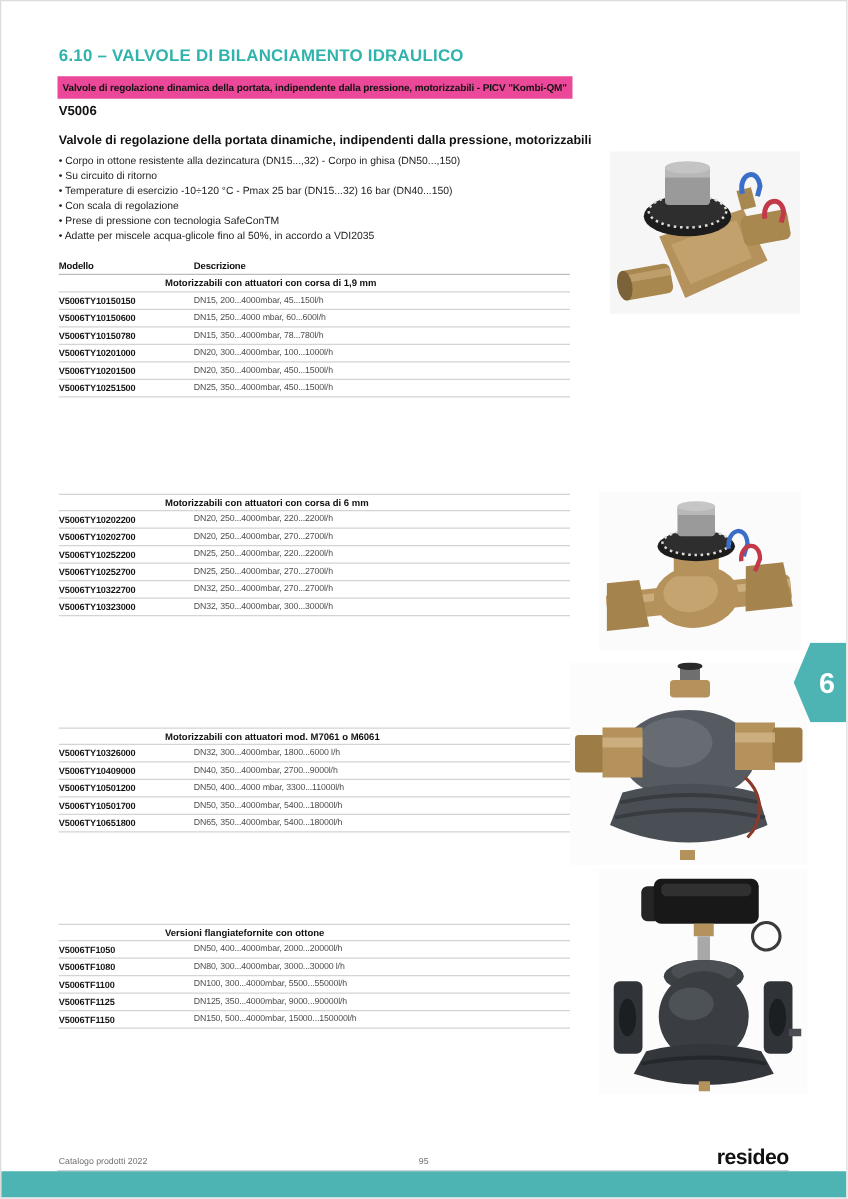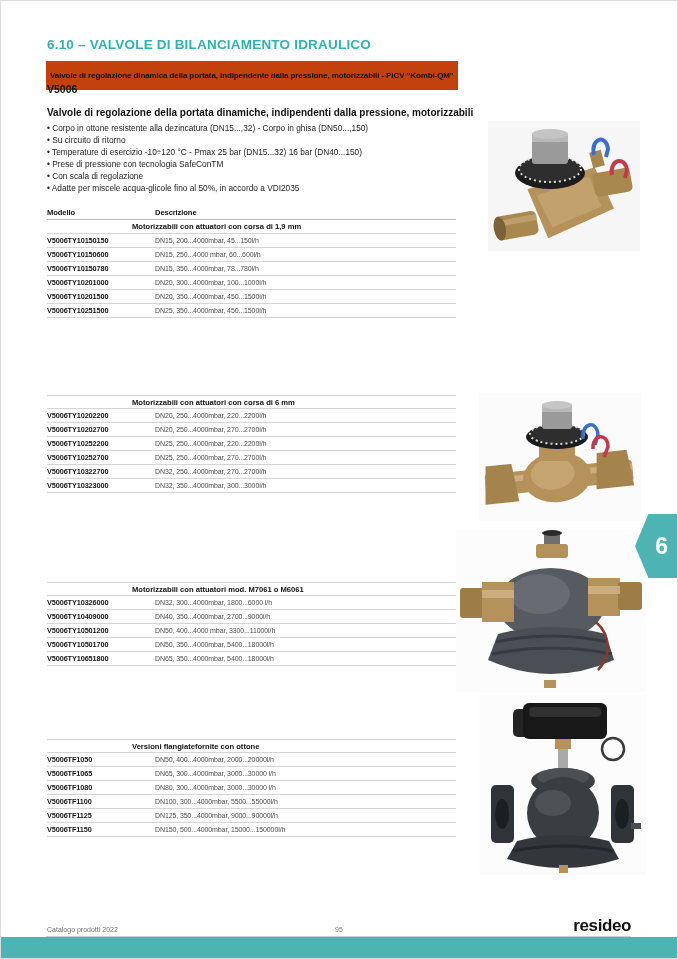--- a/index.html
+++ b/index.html
@@ -16,22 +16,22 @@
     white-space:nowrap;
   }
   .brand-block { position:absolute; right:46px; top:34px; width:180px; text-align:right; }
   .brand-name {
     font-size:14.5px; font-weight:bold; color:#141414; letter-spacing:.2px;
     border-bottom:1px solid #8a8a8a; padding-bottom:2px; margin-bottom:2px;
   }
   .brand-tagline { font-size:6.8px; color:#3d3d3d; line-height:8.5px; letter-spacing:.3px; }
 
   .family-banner {
-    position:absolute; left:45px; top:60px; width:412px; height:29px;
-    background:#c2410c; display:flex; align-items:center; padding:0 4px;
+    position:absolute; left:45px; top:60px; width:412px; height:18px;
+    background:#ec4899; display:flex; align-items:center; padding:0 4px;
     font-size:8px; font-weight:bold; color:#121212; white-space:nowrap; letter-spacing:-.1px;
   }
   .model-code { position:absolute; left:46px; top:82px; font-size:10.5px; font-weight:bold; color:#121212; }
 
   
   .intro { position:absolute; left:46px; top:106px; width:420px; }
   .intro-heading { font-size:10px; font-weight:bold; color:#121212; margin-bottom:4px; white-space:nowrap; }
   .intro ul { list-style:none; }
   .intro li { font-size:8.3px; color:#222; line-height:12px; white-space:nowrap; }
   .intro li::before { content:"• "; }
@@ -82,22 +82,22 @@
   <div class="family-banner">Valvole di regolazione dinamica della portata, indipendente dalla pressione, motorizzabili - PICV  "Kombi-QM"</div>
 
   <div class="model-code">V5006</div>
 
   <div class="intro">
     <div class="intro-heading">Valvole di regolazione della portata dinamiche, indipendenti dalla pressione, motorizzabili</div>
     <ul>
       <li>Corpo in ottone resistente alla dezincatura (DN15...,32) - Corpo in ghisa (DN50...,150)</li>
       <li>Su circuito di ritorno</li>
       <li>Temperature di esercizio -10÷120 °C - Pmax 25 bar (DN15...32) 16 bar (DN40...150)</li>
+      <li>Con scala di regolazione</li>
       <li>Prese di pressione con tecnologia SafeConTM</li>
-      <li>Con scala di regolazione</li>
       <li>Adatte per miscele acqua-glicole fino al 50%, in accordo a VDI2035</li>
     </ul>
   </div>
 
   <div class="tbl tbl-1">
     <div class="t-row t-head">
       <span class="t-model t-col-h">Modello</span>
       <span class="t-desc t-col-h">Descrizione</span>
     </div>
     <div class="t-row">
@@ -189,24 +189,20 @@
   </div>
 
   <div class="tbl tbl-4">
     <div class="t-row t-top">
       <span class="t-model"></span>
       <span class="t-sub">Versioni flangiatefornite con ottone</span>
     </div>
     <div class="t-row">
       <span class="t-model">V5006TF1050</span>
       <span class="t-desc">DN50, 400...4000mbar, 2000...20000l/h</span>
-    </div>
-    <div class="t-row">
-      <span class="t-model">V5006TF1065</span>
-      <span class="t-desc">DN65, 300...4000mbar, 3000...30000 l/h</span>
     </div>
     <div class="t-row">
       <span class="t-model">V5006TF1080</span>
       <span class="t-desc">DN80, 300...4000mbar, 3000...30000 l/h</span>
     </div>
     <div class="t-row">
       <span class="t-model">V5006TF1100</span>
       <span class="t-desc">DN100, 300...4000mbar, 5500...55000l/h</span>
     </div>
     <div class="t-row">

